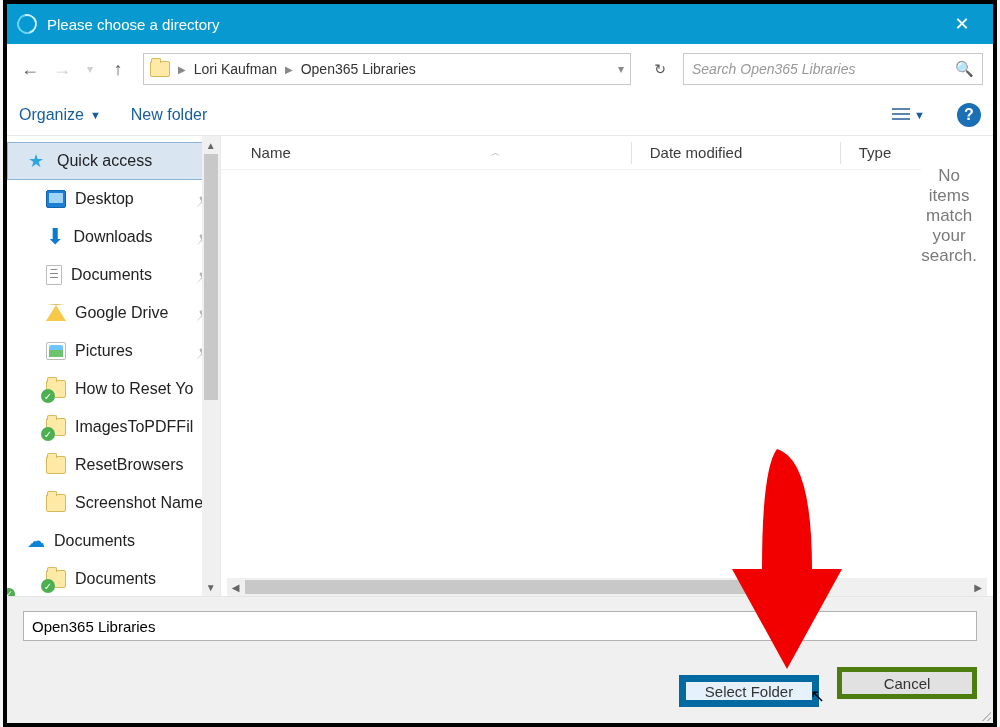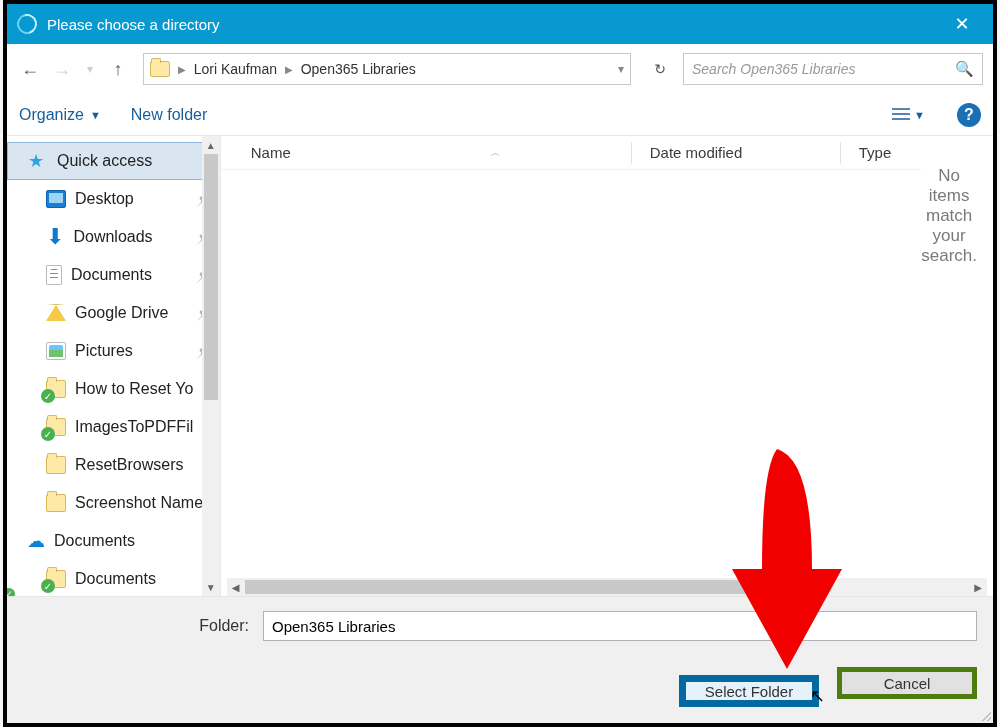--- a/index.html
+++ b/index.html
@@ -418,21 +418,20 @@
         <div class="track">
           <div class="thumb"></div>
         </div>
         <div class="arr">▶</div>
       </div>
     </div>
   </div>
 
   <div class="bottom">
     <div class="folderrow">
-      <label>Folder:</label>
       <input class="folderinput" value="Open365 Libraries" style="">
     </div>
     <div class="btnrow">
       <div class="btn primary">
         <span>Select Folder</span>
       </div>
       <div class="btn">
         <span>Cancel</span>
       </div>
     </div>

